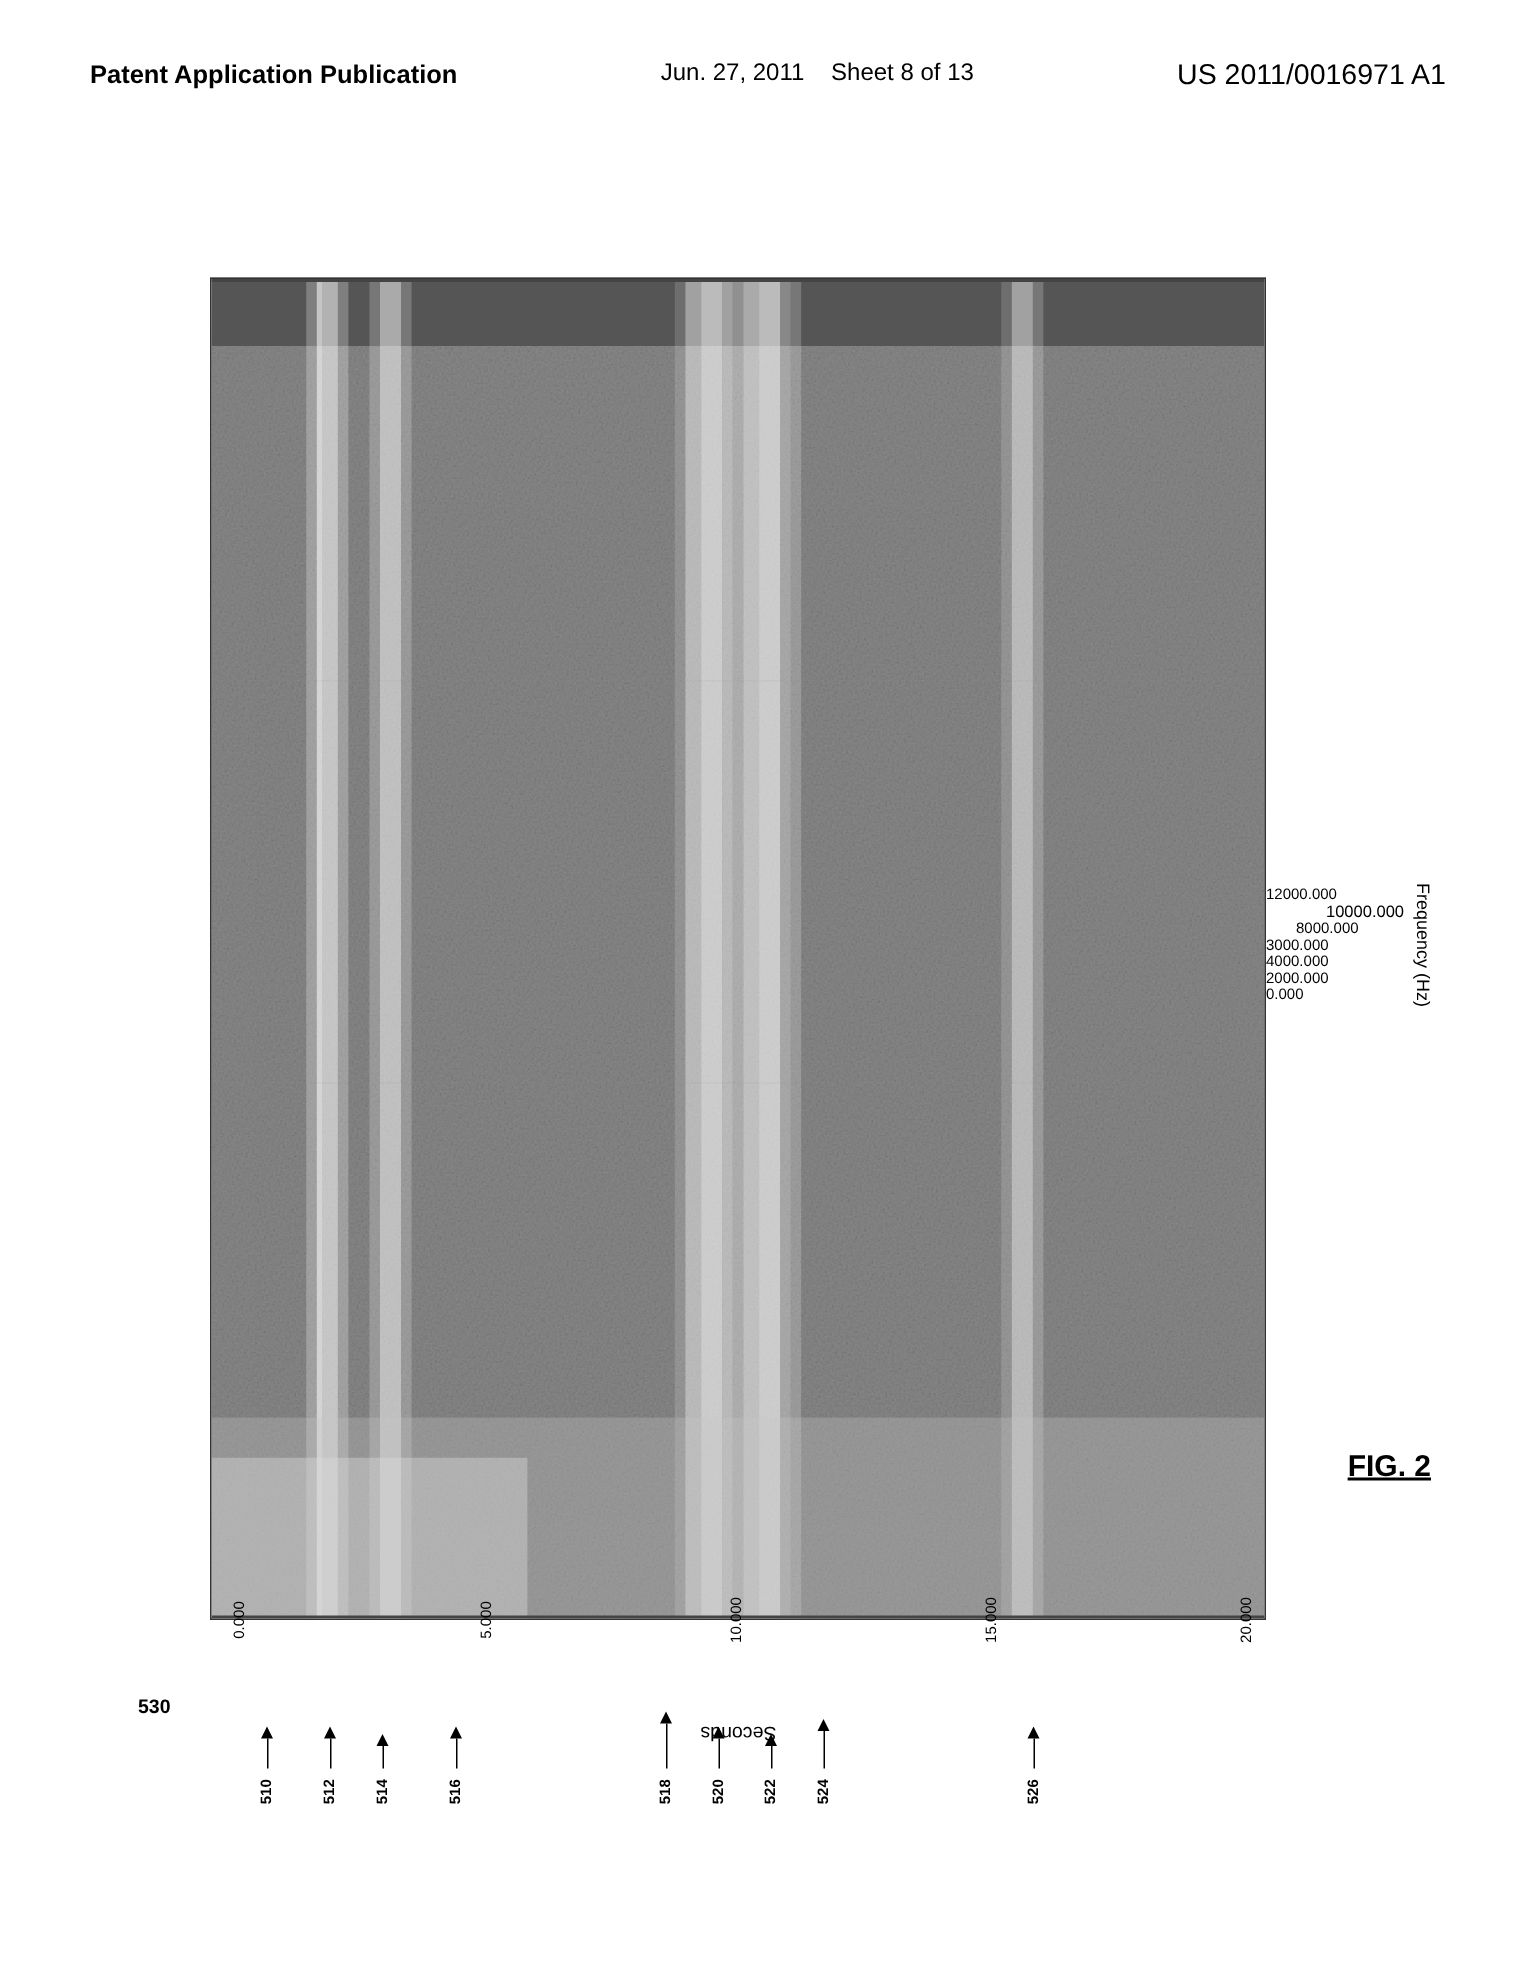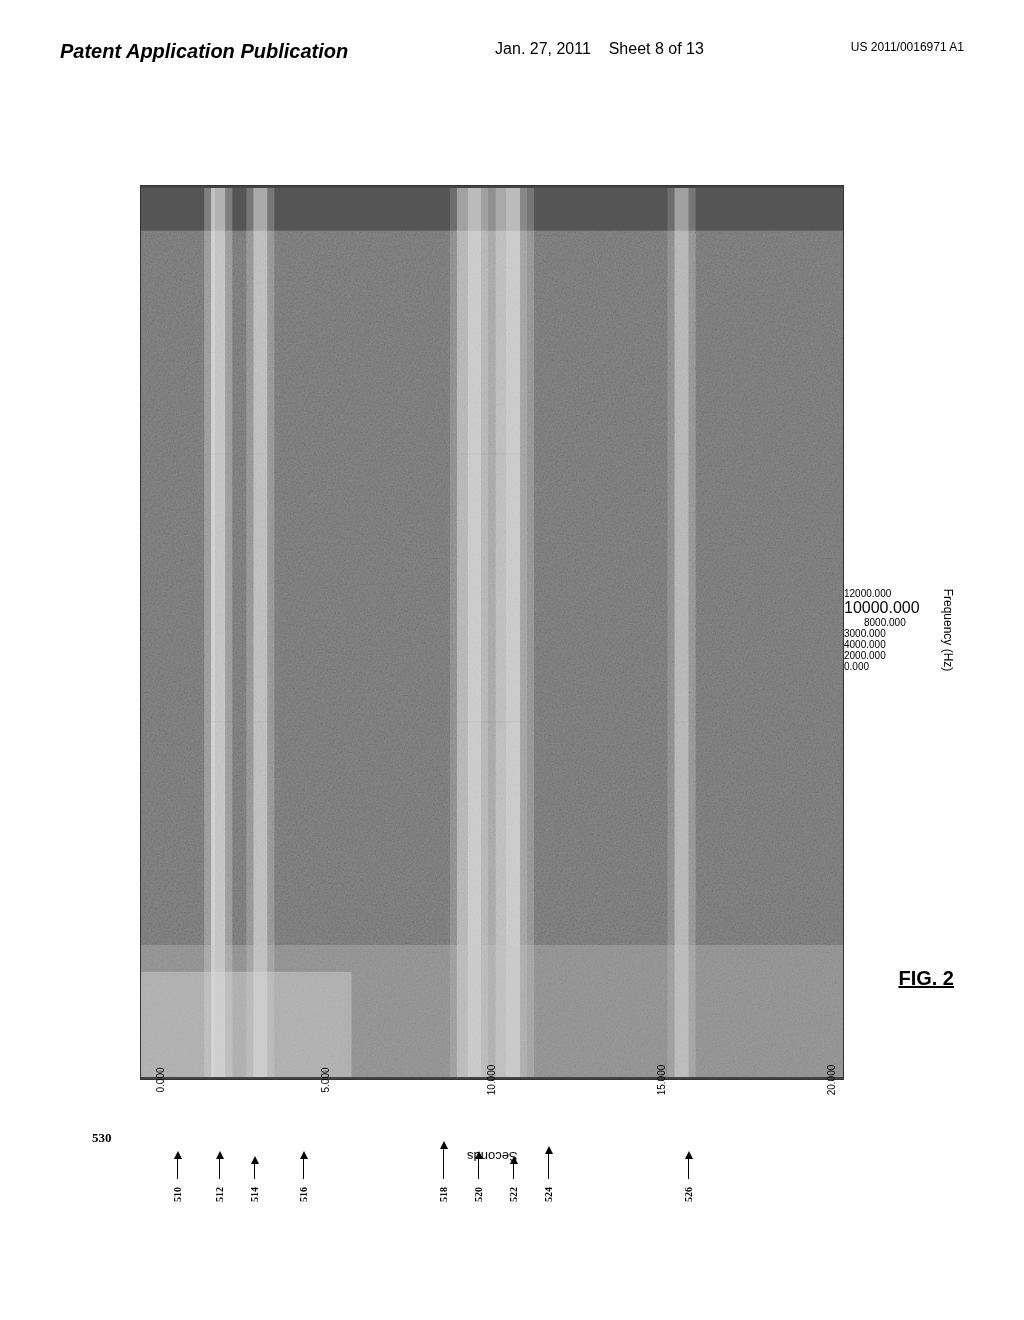--- a/index.html
+++ b/index.html
@@ -17,30 +17,29 @@
       position: absolute;
       top: 40px;
       left: 0;
       right: 0;
       display: flex;
       justify-content: space-between;
       align-items: flex-start;
       padding: 0 60px;
     }
     .header-left {
-      font-size: 20px;
+      font-size: 17px;
       font-weight: bold;
-      font-style: italic;
     }
     .header-center {
       font-size: 16px;
       text-align: center;
     }
     .header-right {
-      font-size: 12px;
+      font-size: 19px;
     }
 
     
     .figure-container {
       position: absolute;
       top: 130px;
       left: 80px;
       right: 60px;
       bottom: 60px;
     }
@@ -84,21 +83,21 @@
       border-bottom: 2px solid #444;
     }
 
   </style>
 </head>
 <body>
 
 <div class="header">
   <div class="header-left">Patent Application Publication</div>
   <div class="header-center">
-    <span>Jan. 27, 2011</span>&nbsp;&nbsp;&nbsp;
+    <span>Jun. 27, 2011</span>&nbsp;&nbsp;&nbsp;
     <span>Sheet 8 of 13</span>
   </div>
   <div class="header-right">US 2011/0016971 A1</div>
 </div>
 
 <div class="figure-container">
 
   <div style="position:absolute; top:55px; left:60px; right:120px; text-align:center;">
     <span style="font-size:13px; display:inline-block; transform:rotate(180deg); writing-mode:horizontal-tb;">dB re 1 μPa²/ Hz</span>
   </div>
@@ -161,21 +160,21 @@
 
         <line x1="0" y1="30%" x2="100%" y2="30%" stroke="rgba(150,150,150,0.1)" stroke-width="1"></line>
         <line x1="0" y1="60%" x2="100%" y2="60%" stroke="rgba(150,150,150,0.1)" stroke-width="1"></line>
       </svg>
     </div>
     <div class="border-lines"></div>
   </div>
 
   <div style="position:absolute; top:55px; right:30px; width:90px; bottom:185px; display:flex; flex-direction:column; justify-content:center; align-items:flex-start;">
     <span style="font-size:10px; white-space:nowrap;">12000.000</span>
-    <span style="font-size:16px; white-space:nowrap;">10000.000</span>
+    <span style="font-size:11px; white-space:nowrap;padding-left:40px;">10000.000</span>
     <span style="font-size:10px; white-space:nowrap;margin-left:20px;">8000.000</span>
     <span style="font-size:10px; white-space:nowrap;">3000.000</span>
     <span style="font-size:10px; white-space:nowrap;">4000.000</span>
     <span style="font-size:10px; white-space:nowrap;">2000.000</span>
     <span style="font-size:10px; white-space:nowrap;">0.000</span>
   </div>
 
   <div style="position:absolute; right:2px; top:55px; bottom:185px; width:28px; display:flex; align-items:center; justify-content:center;">
     <span style="font-size:12px; transform:rotate(90deg); white-space:nowrap; display:block;">Frequency (Hz)</span>
   </div>
@@ -185,21 +184,21 @@
     <span style="font-size:10px; transform:rotate(-90deg); transform-origin:top center; white-space:nowrap; display:block;">5.000</span>
     <span style="font-size:10px; transform:rotate(-90deg); transform-origin:top center; white-space:nowrap; display:block;">10.000</span>
     <span style="font-size:10px; transform:rotate(-90deg); transform-origin:top center; white-space:nowrap; display:block;">15.000</span>
     <span style="font-size:10px; transform:rotate(-90deg); transform-origin:top center; white-space:nowrap; display:block;">20.000</span>
   </div>
 
   <div style="position:absolute; bottom:95px; left:62px; right:122px; text-align:center;">
     <span style="font-size:13px; display:inline-block; transform:rotate(180deg);">Seconds</span>
   </div>
 
-  <div style="position:absolute; bottom:60px; left:62px; right:122px; height:90px;font-family:Liberation Serif, serif;">
+  <div style="position:absolute; bottom:60px; left:62px; right:122px; height:90px;">
 
     <div style="position:absolute; left:-50px; top:20px; font-size:13px; font-weight:bold;">
       <span>530</span>
     </div>
 
     <div style="position:absolute; left:4%; bottom:0; display:flex; flex-direction:column; align-items:center;">
       <div style="width:0; height:0; border-left:4px solid transparent; border-right:4px solid transparent; border-bottom:8px solid #000;"></div>
       <div style="width:1px; height:20px; background:#000;"></div>
       <span style="font-size:10px; font-weight:bold; transform:rotate(-90deg); transform-origin:center; white-space:nowrap; margin-top:10px; display:block;">510</span>
     </div>

